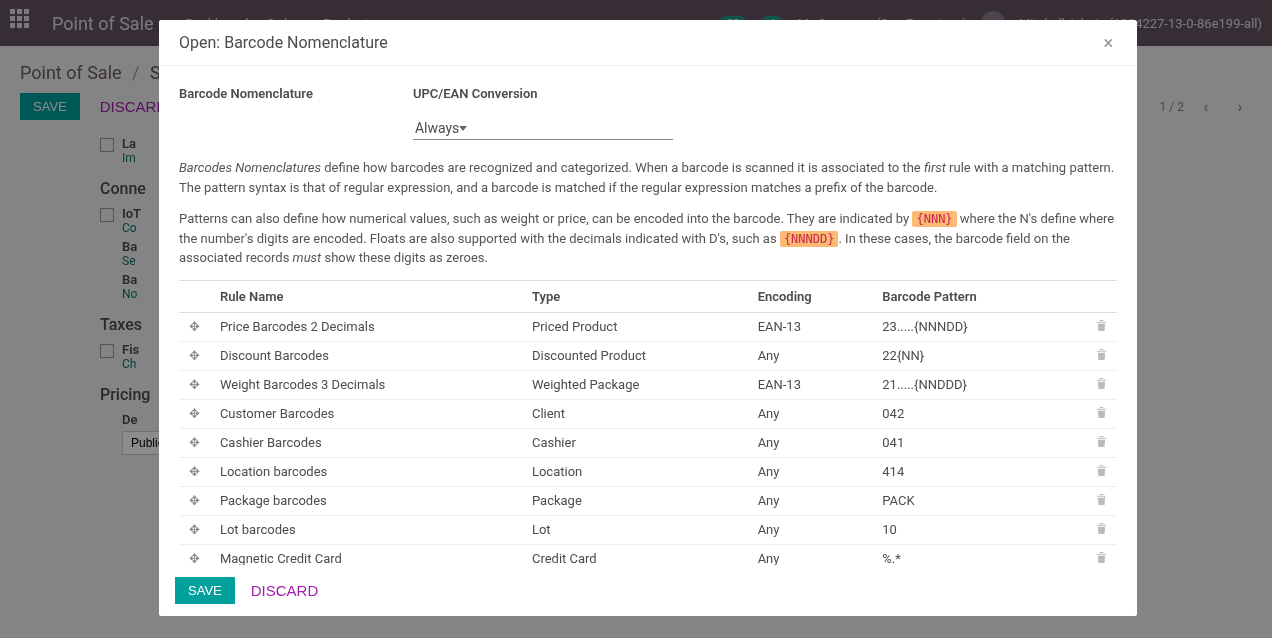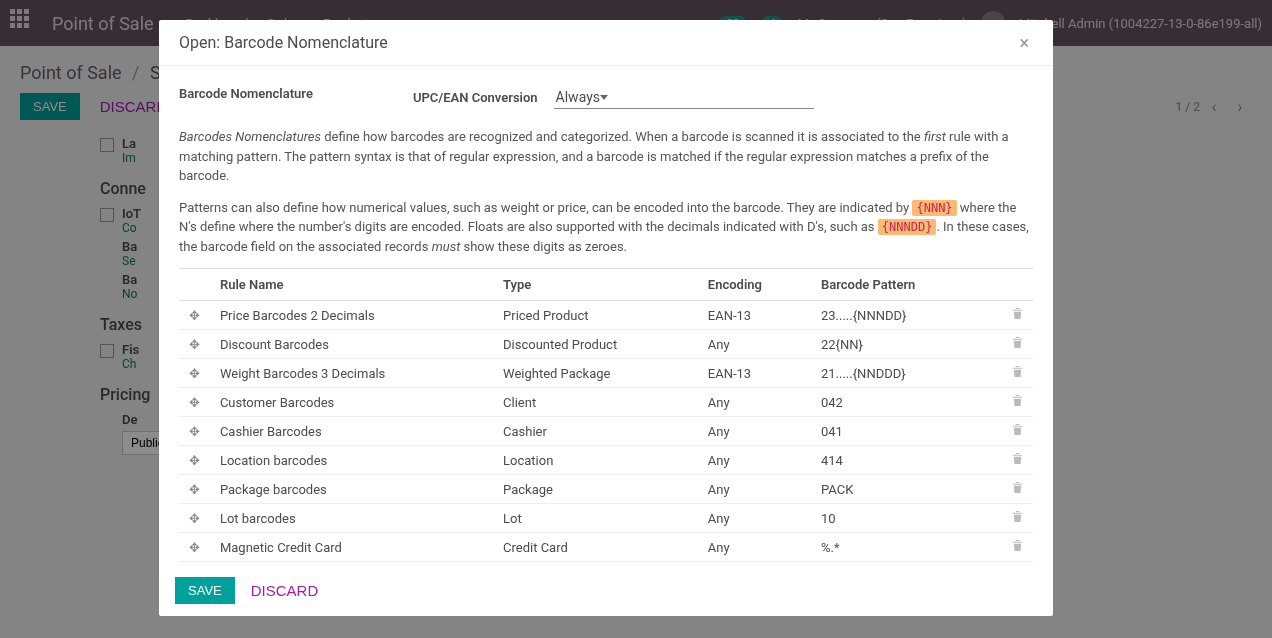--- a/index.html
+++ b/index.html
@@ -19,43 +19,43 @@
 
 .breadcrumb { padding: 16px 20px 4px; font-size: 18px; color: #555; }
 .breadcrumb .active { color: #6c5b6b; }
 .breadcrumb .sep { color: #999; margin: 0 6px; }
 
 
 .action-bar { padding: 6px 20px; display: flex; justify-content: space-between; align-items: center; }
 .action-left { display: flex; gap: 10px; align-items: center; }
 .btn-primary { background: #00a09d; color: #fff; border: 1px solid #00a09d; padding: 5px 12px; font-size: 13px; cursor: pointer; text-transform: uppercase; }
 .btn-secondary { color: #a21caf; border: none; background: none; padding: 5px 10px; font-size: 15px; cursor: pointer; text-transform: uppercase; }
-.pager { display: flex; align-items: center; gap: 2px; font-size: 12px; color: #888; }
+.pager { display: flex; align-items: center; gap: 10px; font-size: 12px; color: #888; }
 .pager-arrow { width: 24px; height: 24px; display: flex; align-items: center; justify-content: center; font-size: 16px; color: #888; cursor: pointer; }
 
 
 .bg-form { padding: 10px 100px; }
 .bg-section { font-size: 16px; font-weight: 500; margin: 14px 0 8px; }
 .bg-field-row { display: flex; align-items: start; gap: 8px; margin-bottom: 4px; }
 .bg-checkbox { width: 14px; height: 14px; border: 1px solid #999; margin-top: 2px; }
 .bg-field-label { font-weight: 600; font-size: 13px; }
 .bg-field-desc { font-size: 12px; color: #0f766e; }
 .bg-input { border: 1px solid #ccc; padding: 4px 8px; width: 200px; font-size: 12px; }
 
 
 .modal-backdrop { position: fixed; inset: 0; background: rgba(0,0,0,0.45); z-index: 100; }
-.modal { position: fixed; top: 20px; left: 159px; width: 894px; height: 596px; background: #fff; z-index: 101; border-radius: 2px; display: flex; flex-direction: column; }
+.modal { position: fixed; top: 20px; left: 159px; width: 978px; height: 596px; background: #fff; z-index: 101; border-radius: 2px; display: flex; flex-direction: column; }
 .modal-header { padding: 12px 20px; display: flex; justify-content: space-between; align-items: center; border-bottom: 1px solid #eee; }
 .modal-title { font-size: 16px; font-weight: 400; }
 .modal-close { font-size: 18px; color: #999; cursor: pointer; padding: 0 4px; }
 .modal-body { flex: 1; overflow-y: auto; padding: 20px 20px 10px 20px; }
 .modal-footer { padding: 12px 16px; border-top: none; display: flex; gap: 6px; }
 
 .field-row { display: flex; gap: 60px; margin-bottom: 18px; }
-.field-group { display: flex; align-items: baseline; gap: 16px; }
+.field-group { display: flex; align-items: baseline; gap: 16px; flex-direction: column; }
 .field-label { font-size: 13px; font-weight: 600; color: #4c4c4c; }
 .field-input { border: none; border-bottom: 1px solid #888; padding: 3px 2px; font-size: 14px; width: 245px; font-family: inherit; color: #4c4c4c; }
 .field-select { border: none; border-bottom: 1px solid #888; padding: 3px 2px; font-size: 14px; width: 260px; display: flex; justify-content: flex-start; align-items: center; color: #4c4c4c; cursor: pointer; }
 .caret-down { width: 0; height: 0; border-left: 4px solid transparent; border-right: 4px solid transparent; border-top: 5px solid #666; }
 
 .help-text { font-size: 13px; line-height: 1.5; color: #555; margin-bottom: 12px; }
 .help-text em { font-style: italic; }
 .help-text code { font-family: monospace; color: #c7254e; background: #fdba74; padding: 1px 4px; font-size: 12px; border-radius: 2px; }
 
 

